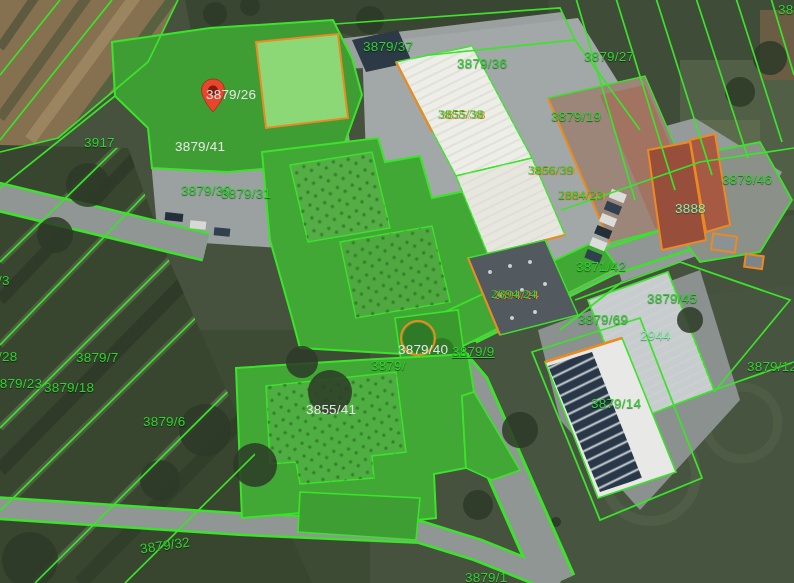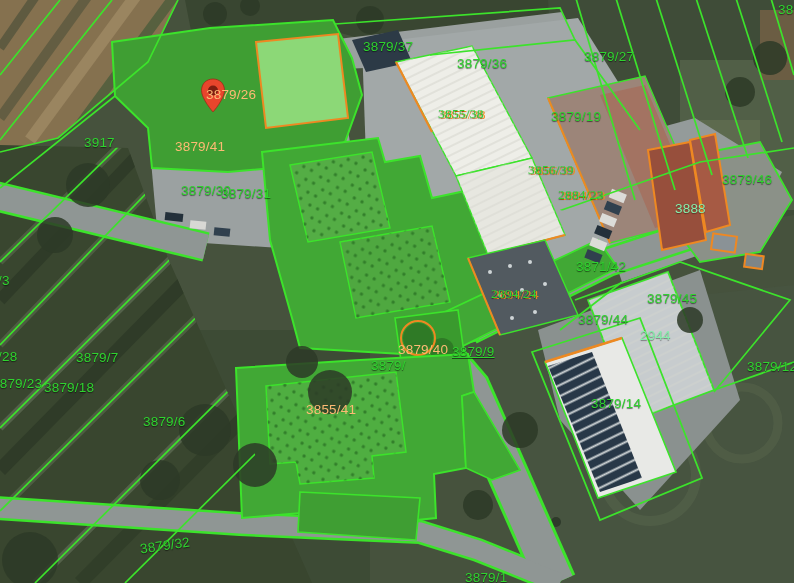--- a/index.html
+++ b/index.html
@@ -7,21 +7,21 @@
     position:relative;width:794px;height:583px;overflow:hidden;
     background:#46523d;font-family:"Liberation Sans",sans-serif;
   }
   .stage svg{position:absolute;left:0;top:0;}
   .label-layer{position:absolute;left:0;top:0;width:794px;height:583px;pointer-events:none;}
   .label{
     position:absolute;font:13.5px/1.05 "Liberation Sans",sans-serif;
     white-space:nowrap;pointer-events:none;letter-spacing:.2px;
   }
   .label.green{color:#2fd32f;text-shadow:0 1px 1px rgba(0,0,0,.55);}
-  .label.dark{color:#fdba74;}
+  .label.dark{color:#e5e5e5;}
   .label.orange{color:#86efac;text-shadow:0 1px 1px rgba(0,0,0,.4);}
   .label.dual{color:#2fd32f;font-family:Liberation Serif, serif;}
   .label.dual .back{position:absolute;left:2px;top:1px;color:#ef8c1e;}
   .label.dual .front{position:relative;color:#2fd32f;text-shadow:0 1px 1px rgba(0,0,0,.45);}
   .pin{position:absolute;width:26px;height:36px;}
 </style>
 </head>
 <body>
 
 <div class="stage">
@@ -255,21 +255,21 @@
       <div class="label dark" style="left: 175px; top: 140px; text-align: right;">3879/41</div>
       <div class="label green" style="left: 181px; top: 184px;">3879/30</div>
       <div class="label green" style="left: 221px; top: 187px;">3879/31</div>
       <div class="label dual" style="left: 492px; top: 163px; margin-left: 36px;"><span class="back">3856/39</span><span class="front">3856/39</span></div>
       <div class="label dual" style="left: 558px; top: 188px;"><span class="back">2884/23</span><span class="front">2884/23</span></div>
       <div class="label green" style="left: 722px; top: 173px;">3879/46</div>
       <div class="label orange" style="left: 675px; top: 202px;">3888</div>
       <div class="label green" style="left: 576px; top: 260px;">3871/42</div>
       <div class="label dual" style="left: 491px; top: 287px;"><span class="back">2894/24</span><span class="front">2894/24</span></div>
       <div class="label green" style="left: 647px; top: 292px;">3879/45</div>
-      <div class="label green" style="left: 578px; top: 313px;">3879/44</div>
+      <div class="label green" style="left: 578px; top: 313px;">3879/69</div>
       <div class="label orange" style="left: 640px; top: 329px;">2944</div>
       <div class="label green" style="left: 747px; top: 360px;">3879/12</div>
       <div class="label green" style="left: 591px; top: 397px;">3879/14</div>
       <div class="label dark" style="left: 398px; top: 343px;">3879/40</div>
       <div class="label green" style="left: 452px; top: 345px; text-decoration: underline;">3879/9</div>
       <div class="label green" style="left: 371px; top: 359px;">3879/</div>
       <div class="label dark" style="left: 306px; top: 403px;">3855/41</div>
       <div class="label green" style="left: 143px; top: 415px;">3879/6</div>
       <div class="label green" style="left: 40px; top: 351px; margin-left: 36px;">3879/7</div>
       <div class="label green" style="left: -2px; top: 350px;">/28</div>

